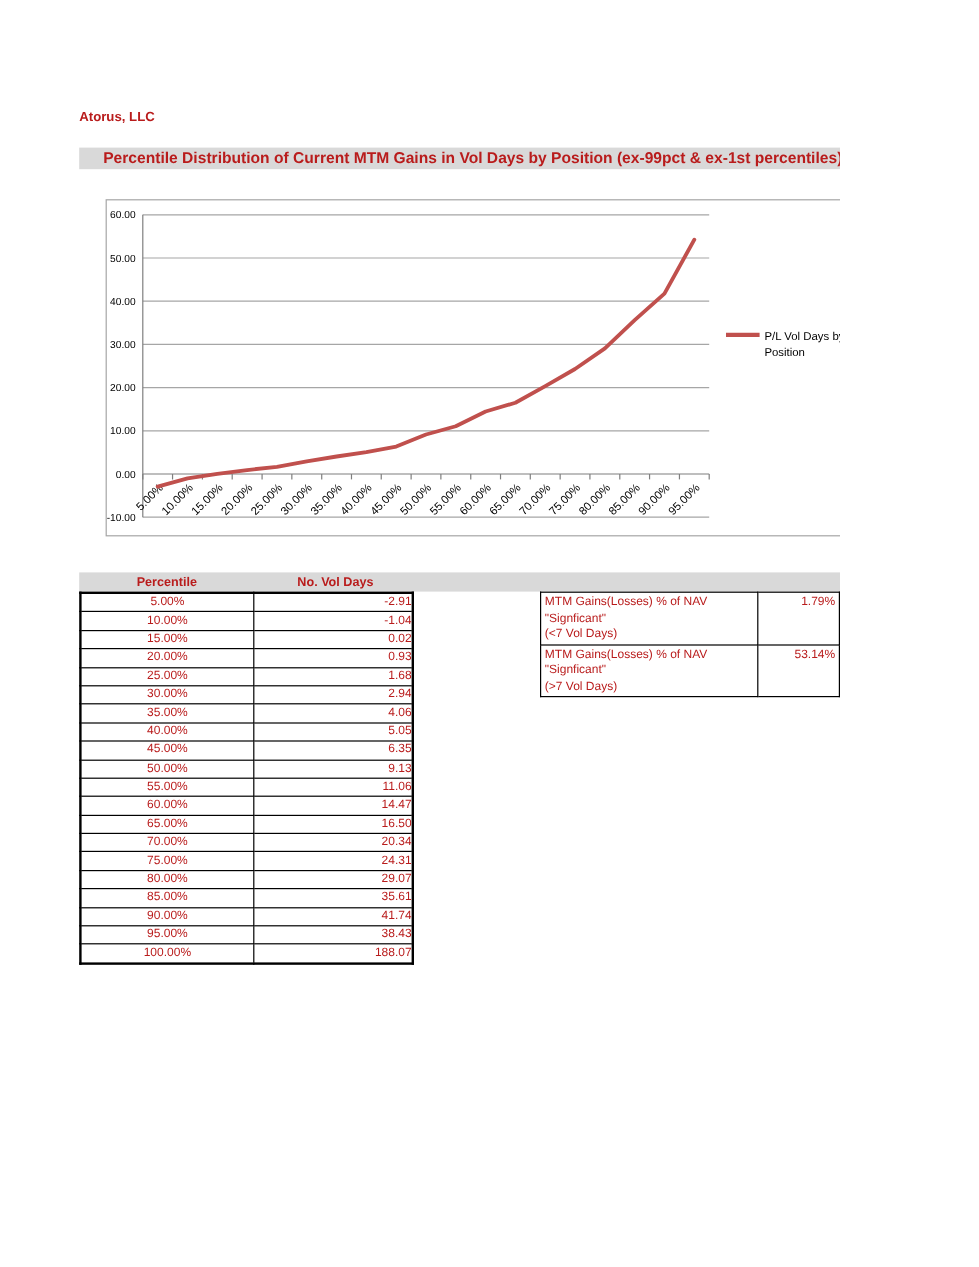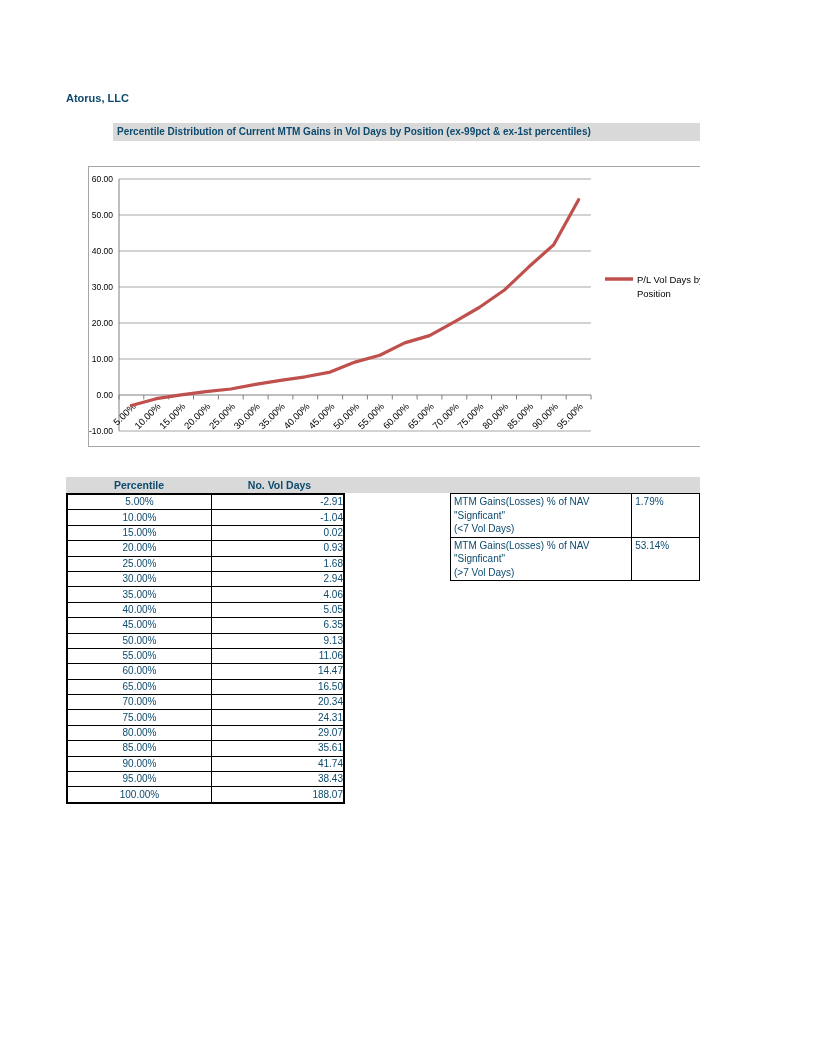--- a/index.html
+++ b/index.html
@@ -1,28 +1,28 @@
 <!DOCTYPE html>
 <html><head>
 <meta charset="utf-8">
 <style>
   html,body { margin:0; padding:0; background:#ffffff; }
   .page {
     position:relative; width:700px; height:1056px; background:#ffffff;
-    font-family:"Liberation Sans", sans-serif; color:#0c4a6e; overflow:hidden;
+    font-family:"Liberation Sans", sans-serif; color:#b91c1c; overflow:hidden;
   }
   .header-row {
     position:absolute; left:66px; top:92px; width:682px;
     display:flex; justify-content:space-between;
     font-size:11px; font-weight:bold;
   }
   .title-bar {
     position:absolute; left:66px; top:123px; width:676px; height:18px;
-    background:#d9d9d9; font-size:10px; font-weight:bold;
-    line-height:18px; padding-left:4px; white-space:nowrap; overflow:hidden;margin-left:47px;
+    background:#d9d9d9; font-size:13px; font-weight:bold;
+    line-height:18px; padding-left:20px; white-space:nowrap; overflow:hidden;
   }
   .chart-frame {
     position:absolute; left:88px; top:166px; width:623px; height:279px;
     border:1px solid #a6a6a6; background:#fff;
   }
   .chart-frame svg { display:block; }
   .col-header-band {
     position:absolute; left:66px; top:477px; width:681px; height:16px;
     background:#d9d9d9;
     padding-left:22px;
@@ -42,21 +42,21 @@
   }
   td.pct { width:143px; text-align:center; }
   td.val { width:131px; text-align:right; padding-right:3px; }
   table.mtm {
     position:absolute; left:450px; top:493px;
     border-collapse:collapse; table-layout:fixed;
     border:1px solid #000; font-size:10px;
   }
   table.mtm td { border:1px solid #000; padding:1px 3px; vertical-align:top;margin-top:31px; }
   td.mtm-lbl { width:212px; line-height:13.5px; }
-  td.mtm-val { width:70px; vertical-align:bottom; line-height:13.5px; }
+  td.mtm-val { width:70px; text-align:right; vertical-align:bottom; line-height:13.5px; }
 </style>
 </head>
 <body>
 
 <div class="page">
 
   <div class="header-row">
     <span>Atorus, LLC</span>
     <span>3/6/2014</span>
   </div>

